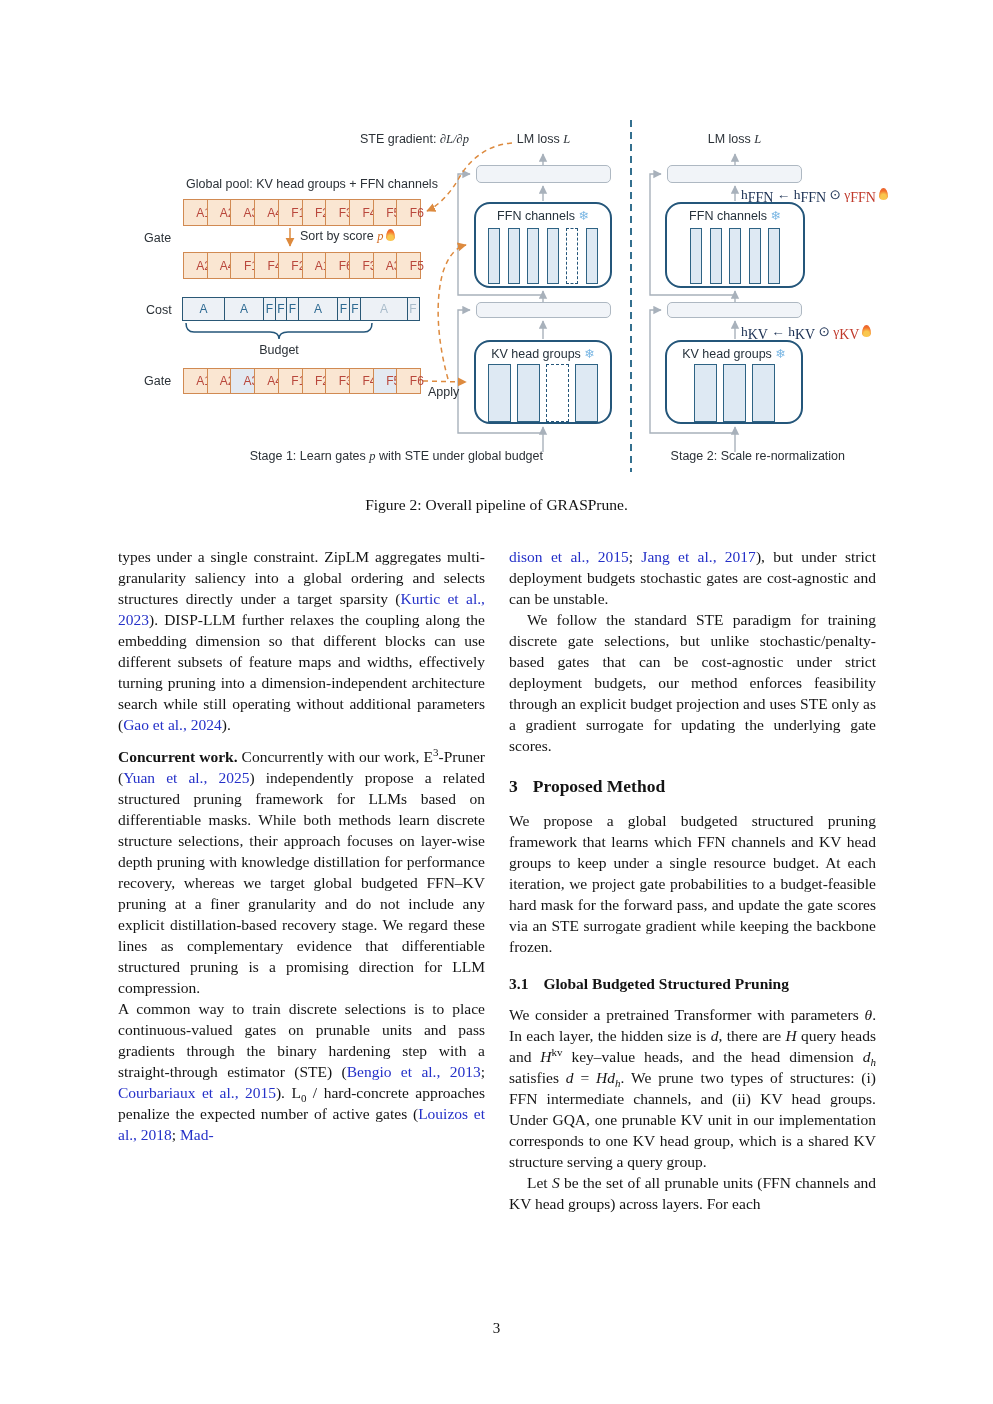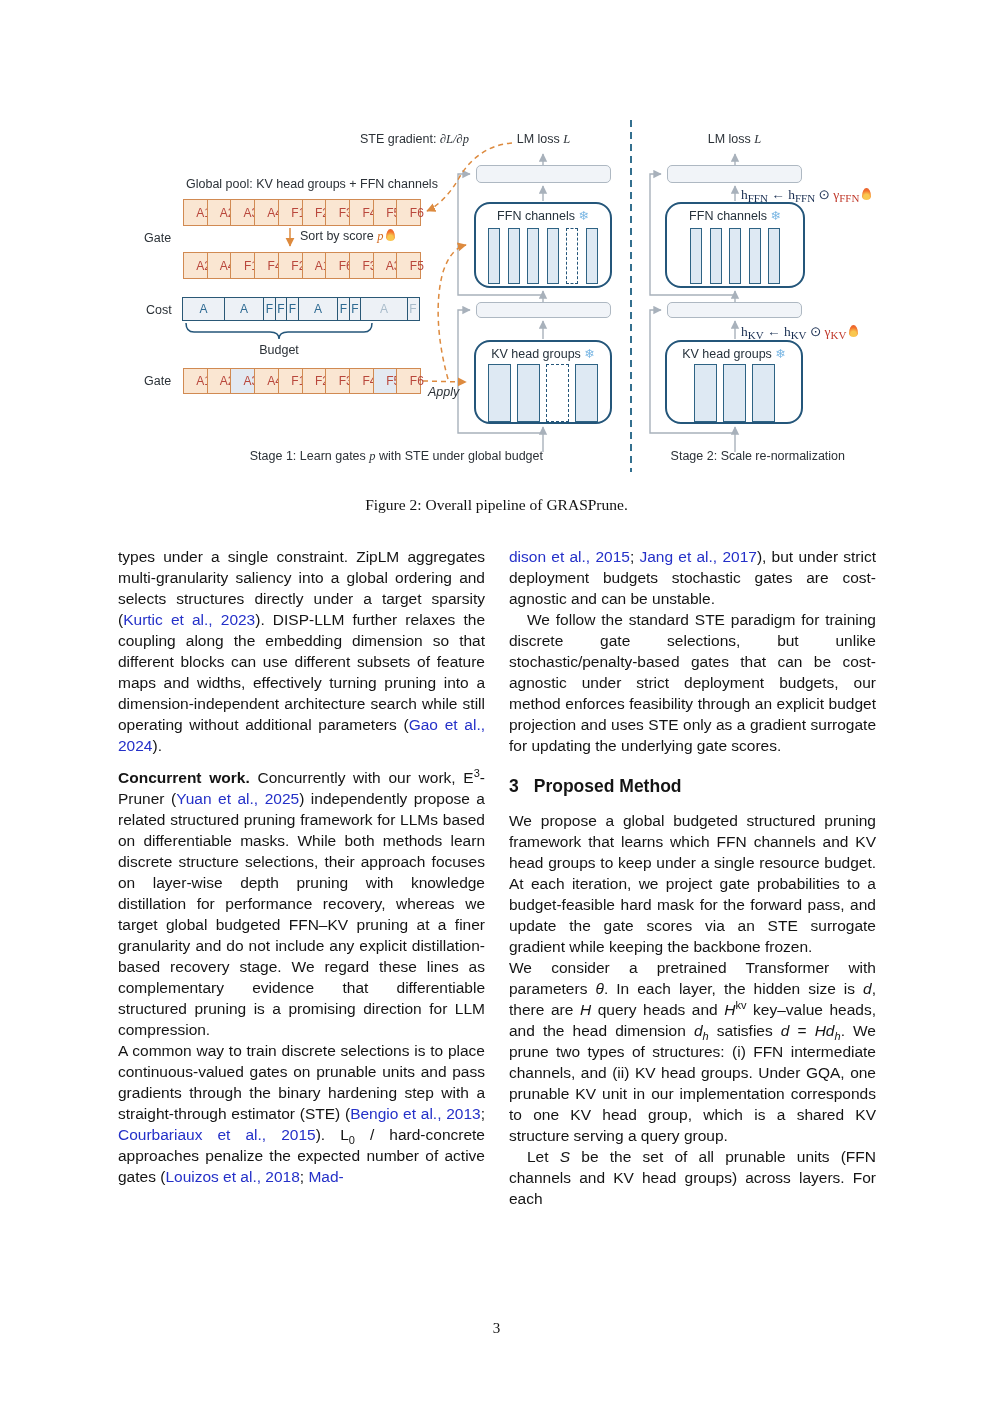--- a/index.html
+++ b/index.html
@@ -27,28 +27,28 @@
   .costbar .costseg + .costseg{margin-left:-1.5px;}
   .costseg.grey{color:#a9bccb;}
   .hrect{position:absolute;width:135px;height:18px;box-sizing:border-box;background:#f1f4f8;
          border:1.5px solid #aeb8c2;border-radius:5px;}
   .unitbox{position:absolute;box-sizing:border-box;background:#fff;border:2px solid #24567a;border-radius:16px;}
   .ulabel{margin-top:4px;text-align:center;font-size:12.5px;color:#26323c;white-space:nowrap;}
   .bars{position:absolute;left:0;right:0;display:flex;justify-content:center;}
   .bar{box-sizing:border-box;background:#dee9f3;border:1.5px solid #2e6384;}
   .bar.dashed{background:#fff;border:1.5px dashed #24567a;}
   .formula{position:absolute;font-family:"Liberation Serif",serif;font-size:13.5px;color:#1a2f52;white-space:nowrap;}
-  .formula .fsub{font-size:11px;vertical-align:-3px;}
+  .formula .fsub{font-size:14px;vertical-align:-3px;}
   .formula .red{color:#c0392b;}
   .stagecap{position:absolute;text-align:right;font-size:12.5px;color:#2b3137;white-space:nowrap;}
   .stagecap .fm{font-family:"Liberation Serif",serif;font-style:italic;}
   .fig-caption{position:absolute;top:496px;left:0;width:993px;text-align:center;
                font-family:"Liberation Serif",serif;font-size:15.5px;color:#111;}
   
-  .col{position:absolute;top:546px;width:367px;font-family:Liberation Sans, sans-serif;
+  .col{position:absolute;top:546px;width:367px;font-family:Liberation Serif, serif;
        font-size:15.5px;line-height:21px;text-align:justify;color:#141414;}
   #left-col{left:118px;}
   #right-col{left:509px;}
   .col p{margin:0;}
   .col p.gap{margin-top:11px;}
   .col p.indent{text-indent:18px;}
   .link{color:#2430c8;}
   .b{font-weight:bold;}
   .m{font-style:italic;}
   .sup{vertical-align:super;font-size:11px;line-height:0;}
@@ -164,21 +164,21 @@
         <span class="cell">A2</span>
         <span class="cell masked">A3</span>
         <span class="cell">A4</span>
         <span class="cell">F1</span>
         <span class="cell">F2</span>
         <span class="cell">F3</span>
         <span class="cell">F4</span>
         <span class="cell masked">F5</span>
         <span class="cell">F6</span>
       </div>
-    <div class="fig-label" style="left:428px;top:385px;font-style:italic;">Apply</div>
+    <div class="fig-label" style="left:428px;top:385px;">Apply</div>
 
     <div class="hrect" style="left:476px;top:165px;"></div>
     <div class="unitbox" style="left:474px;top:202px;width:138px;height:86px;">
       <div class="ulabel"><span>FFN channels </span><span class="snow">❄</span></div>
       <div class="bars" style="top:24px;gap:7.5px;">
         <span class="bar" style="width:12px;height:56px;"></span>
           <span class="bar" style="width:12px;height:56px;"></span>
           <span class="bar" style="width:12px;height:56px;"></span>
           <span class="bar" style="width:12px;height:56px;"></span>
           <span class="bar dashed" style="width:12px;height:56px;"></span>
@@ -228,18 +228,19 @@
     <p><span>types under a single constraint. ZipLM aggregates multi-granularity saliency into a global ordering and selects structures directly under a target sparsity (</span><span class="link">Kurtic et al., 2023</span><span>). DISP-LLM further relaxes the coupling along the embedding dimension so that different blocks can use different subsets of feature maps and widths, effectively turning pruning into a dimension-independent architecture search while still operating without additional parameters (</span><span class="link">Gao et al., 2024</span><span>).</span></p>
     <p class="gap"><span class="b">Concurrent work.</span><span>  Concurrently with our work, E</span><span class="sup">3</span><span>-Pruner (</span><span class="link">Yuan et al., 2025</span><span>) independently propose a related structured pruning framework for LLMs based on differentiable masks. While both methods learn discrete structure selections, their approach focuses on layer-wise depth pruning with knowledge distillation for performance recovery, whereas we target global budgeted FFN–KV pruning at a finer granularity and do not include any explicit distillation-based recovery stage. We regard these lines as complementary evidence that differentiable structured pruning is a promising direction for LLM compression.</span></p>
     <p><span>A common way to train discrete selections is to place continuous-valued gates on prunable units and pass gradients through the binary hardening step with a straight-through estimator (STE) (</span><span class="link">Bengio et al., 2013</span><span>; </span><span class="link">Courbariaux et al., 2015</span><span>). L</span><span class="sub">0</span><span> / hard-concrete approaches penalize the expected number of active gates (</span><span class="link">Louizos et al., 2018</span><span>; </span><span class="link">Mad-</span></p>
   </div>
 
   <div class="col" id="right-col">
     <p><span class="link">dison et al., 2015</span><span>; </span><span class="link">Jang et al., 2017</span><span>), but under strict deployment budgets stochastic gates are cost-agnostic and can be unstable.</span></p>
     <p class="indent"><span>We follow the standard STE paradigm for training discrete gate selections, but unlike stochastic/penalty-based gates that can be cost-agnostic under strict deployment budgets, our method enforces feasibility through an explicit budget projection and uses STE only as a gradient surrogate for updating the underlying gate scores.</span></p>
     <h2 class="sec"><span class="hnum">3</span><span>Proposed Method</span></h2>
     <p><span>We propose a global budgeted structured pruning framework that learns which FFN channels and KV head groups to keep under a single resource budget. At each iteration, we project gate probabilities to a budget-feasible hard mask for the forward pass, and update the gate scores via an STE surrogate gradient while keeping the backbone frozen.</span></p>
+    <h3 class="subsec"><span class="hnum">3.1</span><span>Global Budgeted Structured Pruning</span></h3>
     <p><span>We consider a pretrained Transformer with parameters </span><span class="m">θ</span><span>. In each layer, the hidden size is </span><span class="m">d</span><span>, there are </span><span class="m">H</span><span> query heads and </span><span class="m">H</span><span class="sup">kv</span><span> key–value heads, and the head dimension </span><span class="m">d</span><span class="msub">h</span><span> satisfies </span><span class="m">d</span><span> = </span><span class="m">Hd</span><span class="msub">h</span><span>. We prune two types of structures: (i) FFN intermediate channels, and (ii) KV head groups. Under GQA, one prunable KV unit in our implementation corresponds to one KV head group, which is a shared KV structure serving a query group.</span></p>
     <p class="indent"><span>Let </span><span class="m">S</span><span> be the set of all prunable units (FFN channels and KV head groups) across layers. For each</span></p>
   </div>
 
   <div class="pagenum">3</div>
 </div>
 
 </body></html>

